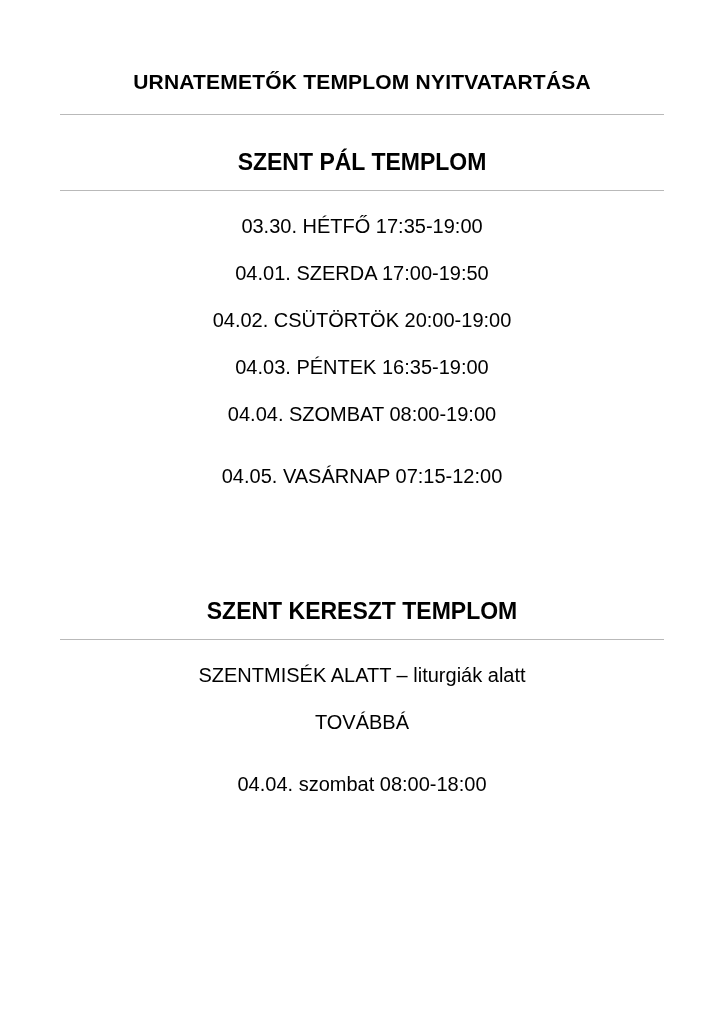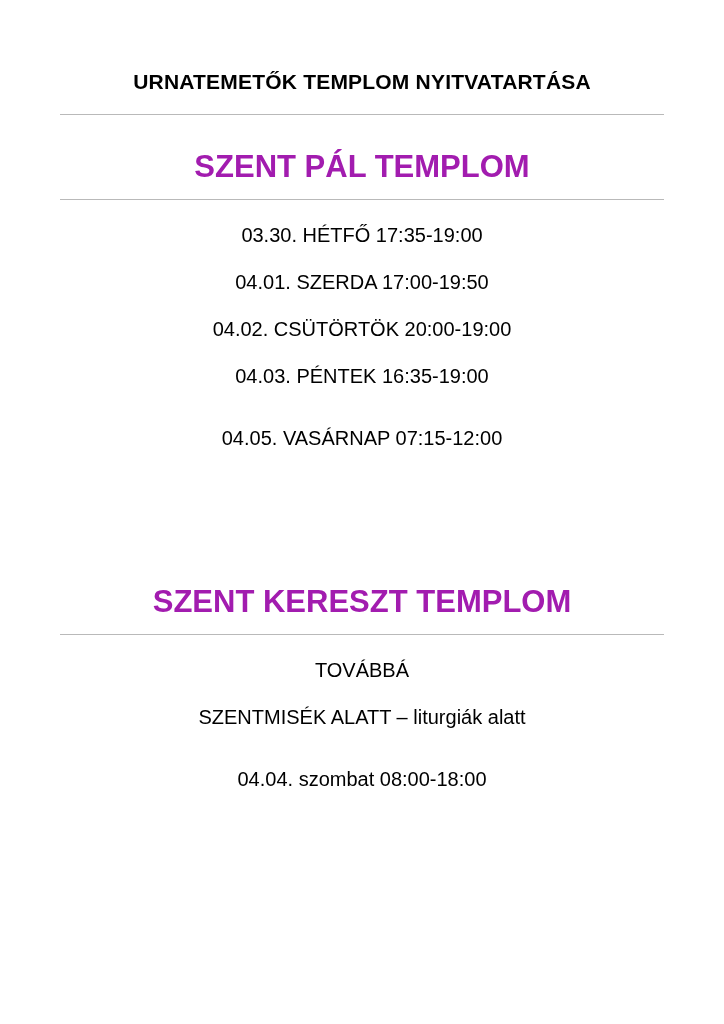--- a/index.html
+++ b/index.html
@@ -38,31 +38,30 @@
   }
   .rule.title-rule {
     margin-top: 20px;
     width: 100%;
   }
   .section {
     margin-top: 0;
   }
   .section-title {
     text-align: center;
-    font-size: 31px;
+    font-size: 23px;
     font-weight: bold;
-    color: #a21caf;
+    color: #000000;
     margin: 0;
   }
   .section-1 .section-title {
     padding-top: 34px;
   }
   .section-2 .section-title {
     padding-top: 0;
-    margin-top: 24px;
   }
   .section-rule {
     border: none;
     border-top: 1px solid #b9b9b9;
     margin: 14px 0 0 0;
     height: 0;
   }
   .entries {
     list-style: none;
     margin: 0;
@@ -91,29 +90,30 @@
   <hr class="rule title-rule">
 
   <div class="section section-1">
     <h2 class="section-title">SZENT PÁL TEMPLOM</h2>
     <hr class="section-rule">
     <ul class="entries">
       <li class="entry">03.30. HÉTFŐ 17:35-19:00</li>
       <li class="entry">04.01. SZERDA 17:00-19:50</li>
       <li class="entry">04.02. CSÜTÖRTÖK 20:00-19:00</li>
       <li class="entry">04.03. PÉNTEK 16:35-19:00</li>
+      <li class="entry">04.04. SZOMBAT 08:00-19:00</li>
       <li class="entry gap-before">04.05. VASÁRNAP 07:15-12:00</li>
     </ul>
   </div>
 
   <div class="spacer-block"></div>
 
   <div class="section section-2">
     <h2 class="section-title">SZENT KERESZT TEMPLOM</h2>
     <hr class="section-rule">
     <ul class="entries">
+      <li class="entry">SZENTMISÉK ALATT – liturgiák alatt</li>
       <li class="entry">TOVÁBBÁ</li>
-      <li class="entry">SZENTMISÉK ALATT – liturgiák alatt</li>
       <li class="entry gap-before">04.04. szombat 08:00-18:00</li>
     </ul>
   </div>
 
 </div>
 
 </body></html>

